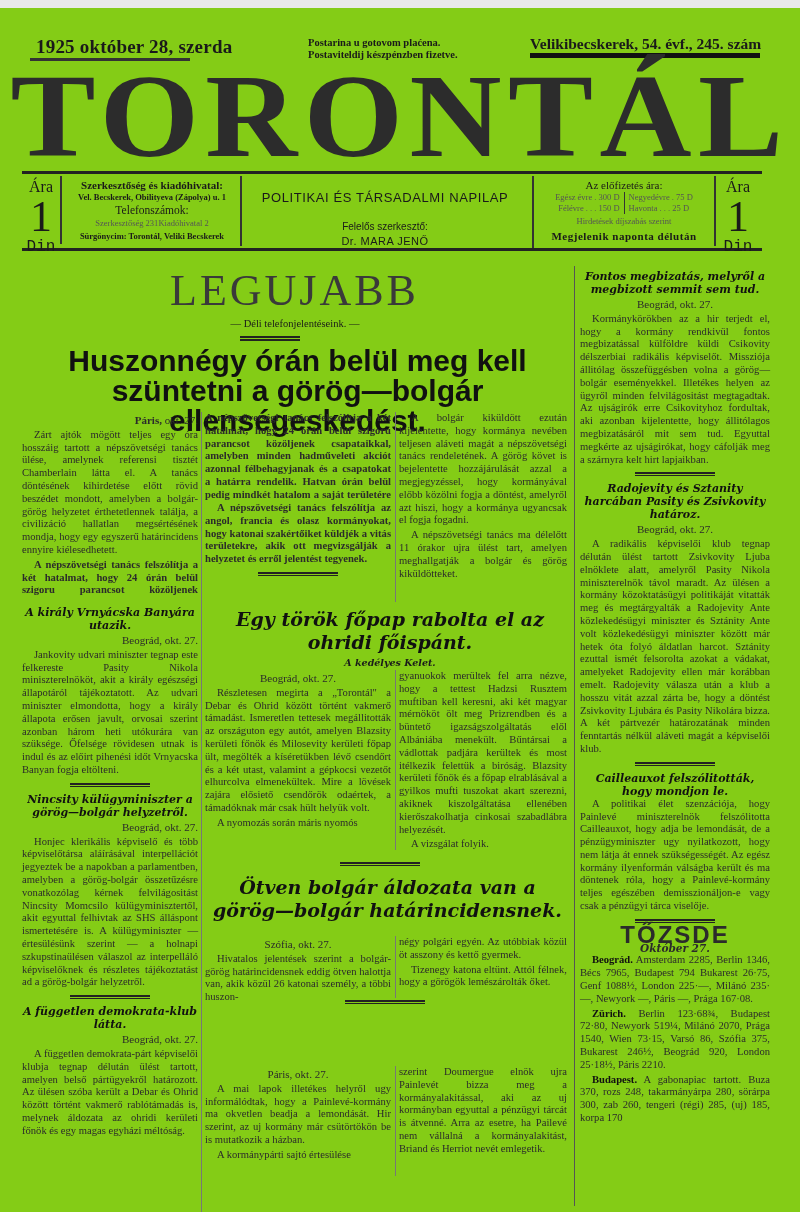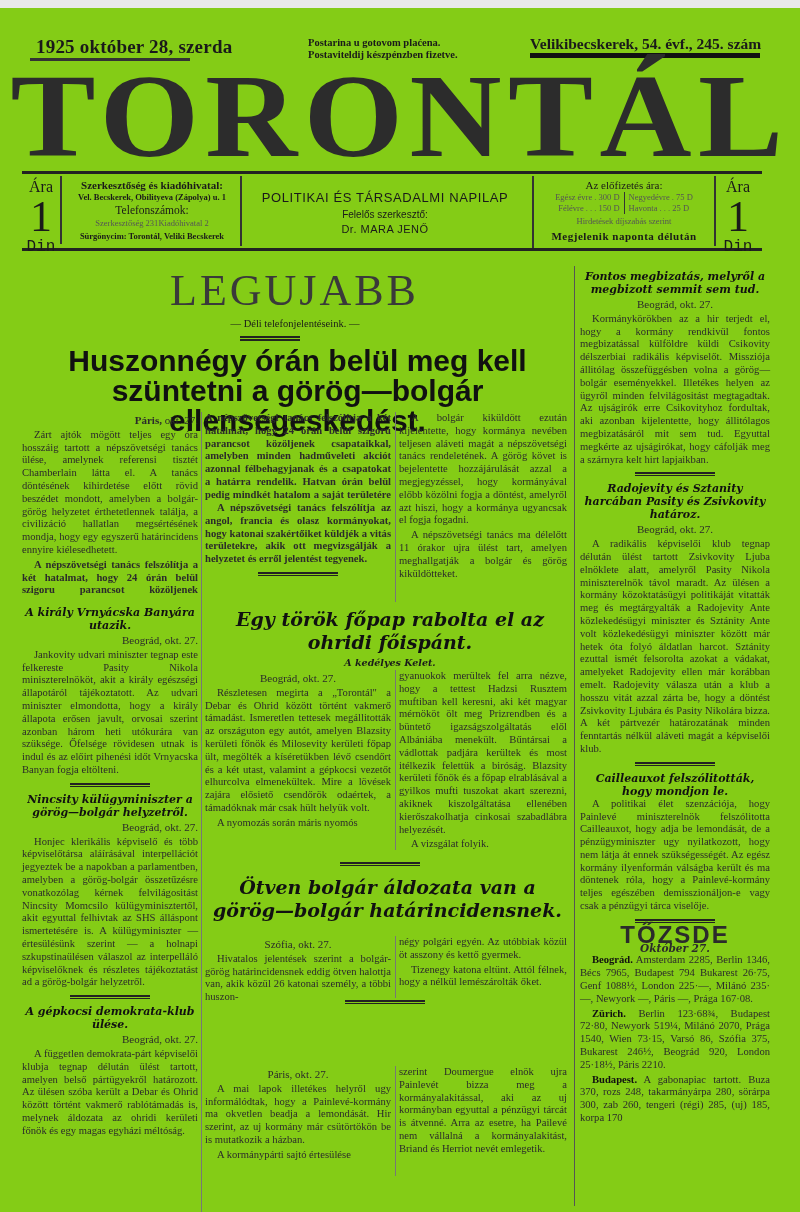--- a/index.html
+++ b/index.html
@@ -70,21 +70,21 @@
     <div style="display:flex; justify-content:center; color:#555;">
       <span>Szerkesztőség 231</span>
       <span>Kiadóhivatal 2</span>
     </div>
     <div style="font-weight:bold; margin-top:2px;">Sürgönycim: Torontál, Veliki Becskerek</div>
   </div>
   <div class="abs vline" style="left:240px; top:168px; height:70px; background:#333; width:2px;"></div>
 
   <div class="abs" style="left:244px; top:182px; width:282px; text-align:center;">
     <div class="napilap">POLITIKAI ÉS TÁRSADALMI NAPILAP</div>
-    <div class="small" style="font-size:10px; margin-top:4px; font-family:'Liberation Sans',sans-serif;">Felelős szerkesztő:</div>
+    <div class="small" style="font-size:10px; margin-top:16px; font-family:'Liberation Sans',sans-serif;">Felelős szerkesztő:</div>
     <div style="font-size:11px; font-family:'Liberation Sans',sans-serif; margin-top:3px; letter-spacing:0.5px;">Dr. MARA JENŐ</div>
   </div>
   <div class="abs vline" style="left:532px; top:168px; height:72px; background:#333; width:2px;"></div>
 
   <div class="abs small" style="left:536px; top:170px; width:176px; text-align:center;">
     <div style="font-size:11px; line-height:14px;">Az előfizetés ára:</div>
     <div style="display:flex; justify-content:center; gap:4px; color:#555;">
       <div style="text-align:right; border-right:1px solid #333; padding-right:4px;">
         <div>Egész évre . 300 D</div>
         <div>Félévre . . . 150 D</div>
@@ -137,21 +137,21 @@
       <p>Jankovity udvari miniszter tegnap este felkereste Pasity Nikola miniszterelnököt, akit a király egészségi állapotáról tájékoztatott. Az udvari miniszter elmondotta, hogy a király állapota erősen javult, orvosai szerint azonban három heti utókurára van szüksége. Őfelsége rövidesen utnak is indul és az előirt pihenési időt Vrnyacska Banyan fogja eltölteni.</p>
     </div>
     <div class="sep"></div>
     <div>
       <div class="ihead">Nincsity külügyminiszter a görög—bolgár helyzetről.</div>
       <div class="dateline"><span>Beográd,</span> <span>okt. 27.</span></div>
       <p>Honjec klerikális képviselő és több képviselőtársa aláírásával interpellációt jegyeztek be a napokban a parlamentben, amelyben a görög-bolgár összetűzésre vonatkozólag kérnek felvilágositást Nincsity Momcsilo külügyminisztertől, akit egyuttal felhivtak az SHS álláspont ismertetésére is. A külügyminiszter — értesülésünk szerint — a holnapi szkupstinaülésen válaszol az interpelláló képviselőknek és részletes tájékoztatást ad a görög-bolgár helyzetről.</p>
     </div>
     <div class="sep"></div>
     <div>
-      <div class="ihead">A gépkocsi demokrata-klub ülése.</div>
+      <div class="ihead">A független demokrata-klub látta.</div>
       <div class="dateline"><span>Beográd,</span> <span>okt. 27.</span></div>
       <p>A független demokrata-párt képviselői klubja tegnap délután ülést tartott, amelyen belső pártügyekről határozott. Az ülésen szóba került a Debar és Ohrid között történt vakmerő rablótámadás is, melynek áldozata az ohridi kerületi főnök és egy magas egyházi méltóság.</p>
     </div>
   </div>
 
   <div class="abs" style="left:210px; top:600px; width:360px;">
     <div class="ihead-big">Egy török főpap rabolta el az ohridi főispánt.</div>
     <div class="sub" style="margin-top:3px;">A kedélyes Kelet.</div>
   </div>
   <div class="abs col" style="left:205px; top:662px; width:186px;">
@@ -170,21 +170,21 @@
   <div class="abs" style="left:205px; top:868px; width:365px;">
     <div class="ihead-big">Ötven bolgár áldozata van a görög—bolgár határincidensnek.</div>
   </div>
   <div class="abs col" style="left:205px; top:928px; width:186px;">
     <div class="dateline" style="text-align:center;"><span>Szófia,</span> <span>okt. 27.</span></div>
     <p>Hivatalos jelentések szerint a bolgár-görög határincidensnek eddig ötven halottja van, akik közül 26 katonai személy, a többi huszon-</p>
   </div>
   <div class="abs vline" style="left:395px; top:928px; height:62px;"></div>
   <div class="abs col" style="left:399px; top:928px; width:168px;">
     <p style="text-indent:0;">négy polgári egyén. Az utóbbiak közül öt asszony és kettő gyermek.</p>
-    <p>Tizenegy katona eltünt. Attól félnek, hogy a nélkül lemészárolták őket.</p>
+    <p>Tizenegy katona eltünt. Attól félnek, hogy a görögök lemészárolták őket.</p>
   </div>
 
   <div class="abs sep" style="left:345px; top:986px;"></div>
 
   <div class="abs col" style="left:205px; top:1058px; width:186px;">
     <div class="dateline" style="text-align:center;"><span>Páris,</span> <span>okt. 27.</span></div>
     <p>A mai lapok illetékes helyről ugy informálódtak, hogy a Painlevé-kormány ma okvetlen beadja a lemondását. Hir szerint, az uj kormány már csütörtökön be is mutatkozik a házban.</p>
     <p>A kormánypárti sajtó értesülése</p>
   </div>
   <div class="abs vline" style="left:395px; top:1058px; height:110px;"></div>

